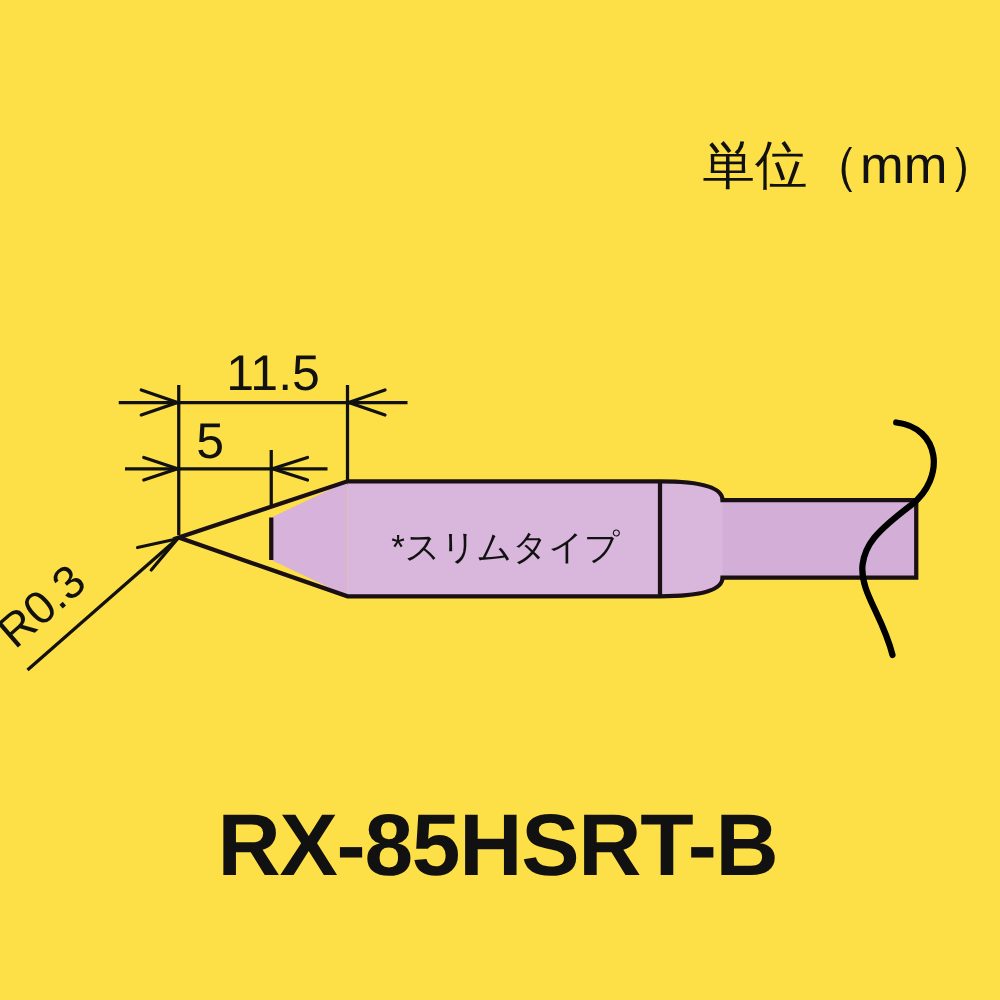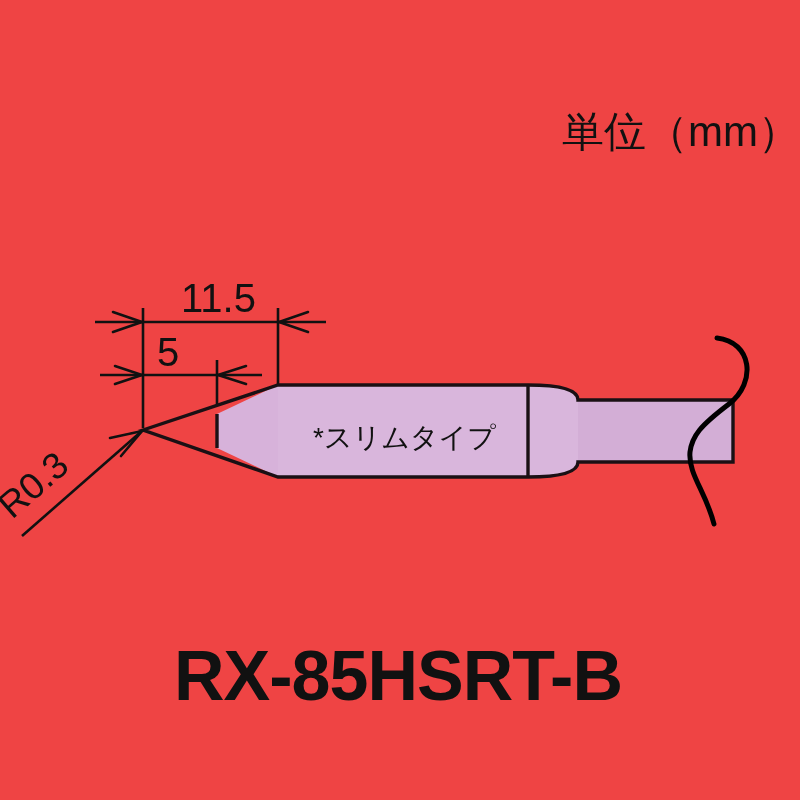--- a/index.html
+++ b/index.html
@@ -11,21 +11,21 @@
     width: 800px;
     height: 800px;
     font-family: "Liberation Sans", sans-serif;
     overflow: hidden;
     position: relative;
   }
   #drawing-root {
     position: relative;
     width: 800px;
     height: 800px;
-    background: #ef4444;
+    background: #fde047;
   }
   svg.figure {
     position: absolute;
     left: 0;
     top: 0;
     width: 800px;
     height: 800px;
     display: block;
   }
   text {

